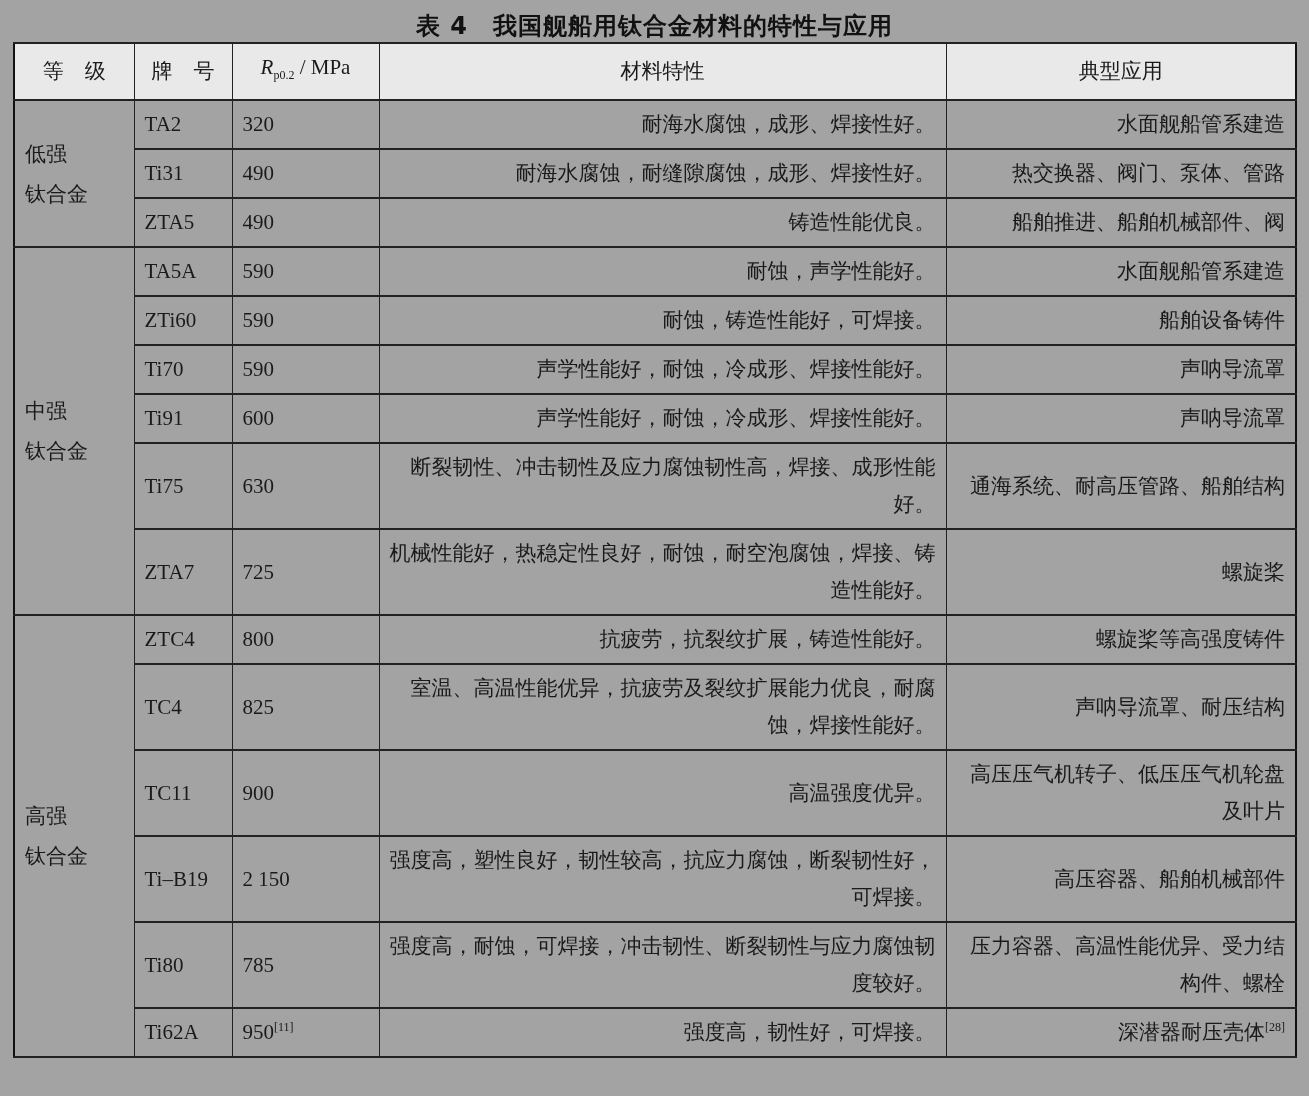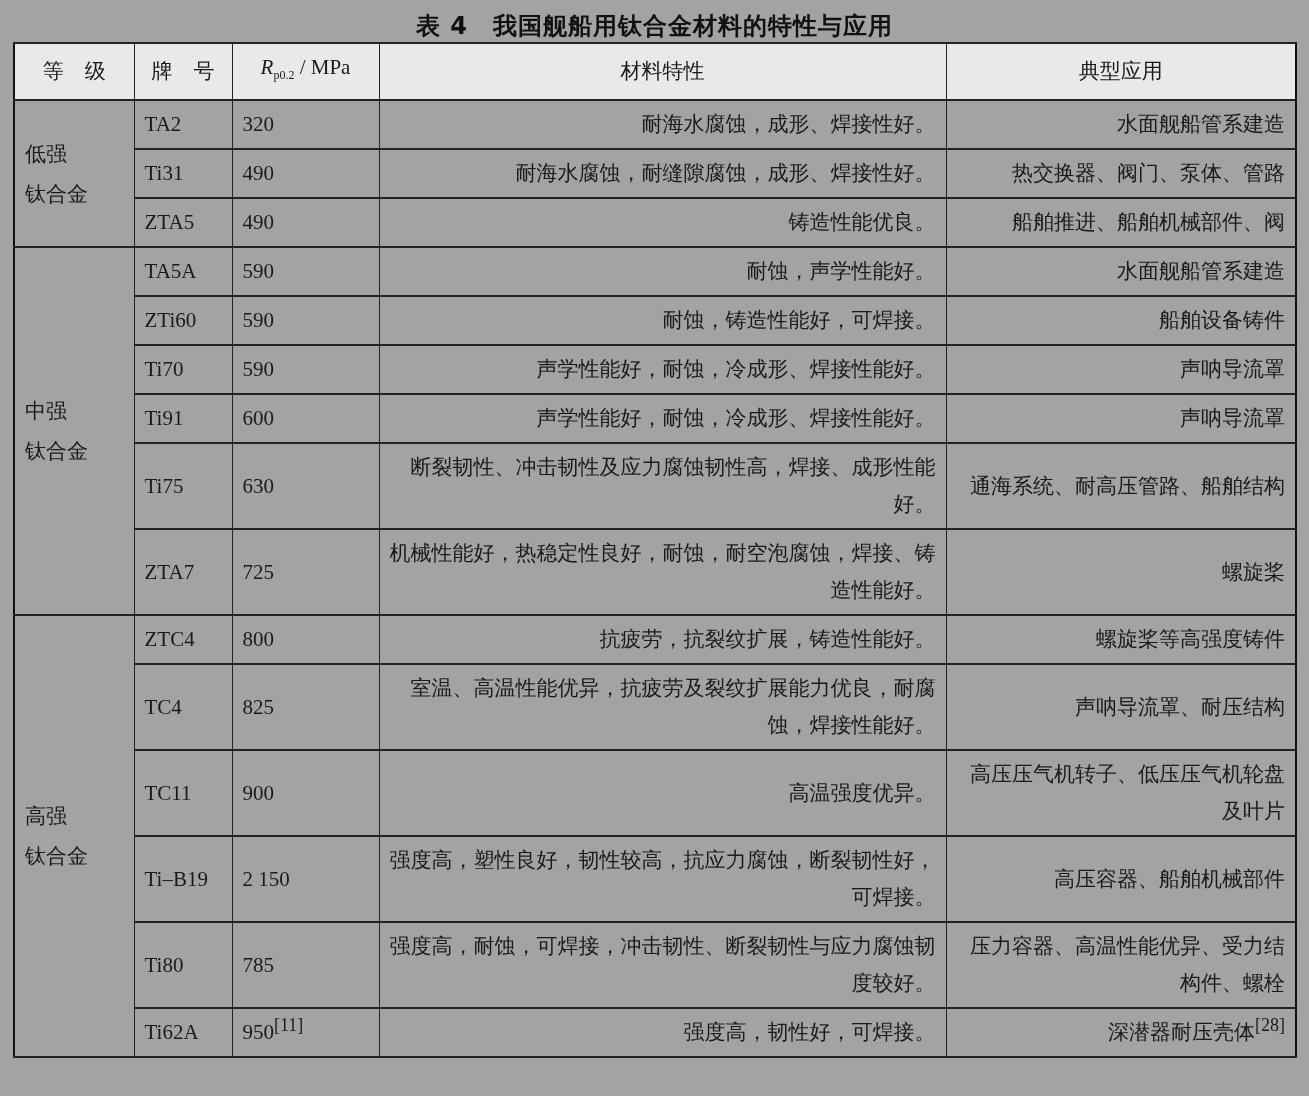--- a/index.html
+++ b/index.html
@@ -70,21 +70,21 @@
   }
   th.strength-header i {
     font-style: italic;
     font-family: "Liberation Serif", "DejaVu Serif", serif;
   }
   th.strength-header sub {
     font-size: 12px;
     font-style: normal;
   }
   sup.ref-sup {
-    font-size: 18px;
+    font-size: 12px;
     line-height: 0;
   }
 </style>
 </head>
 <body>
 
 <div class="page">
 
   <div class="title">表 4　我国舰船用钛合金材料的特性与应用</div>
 

